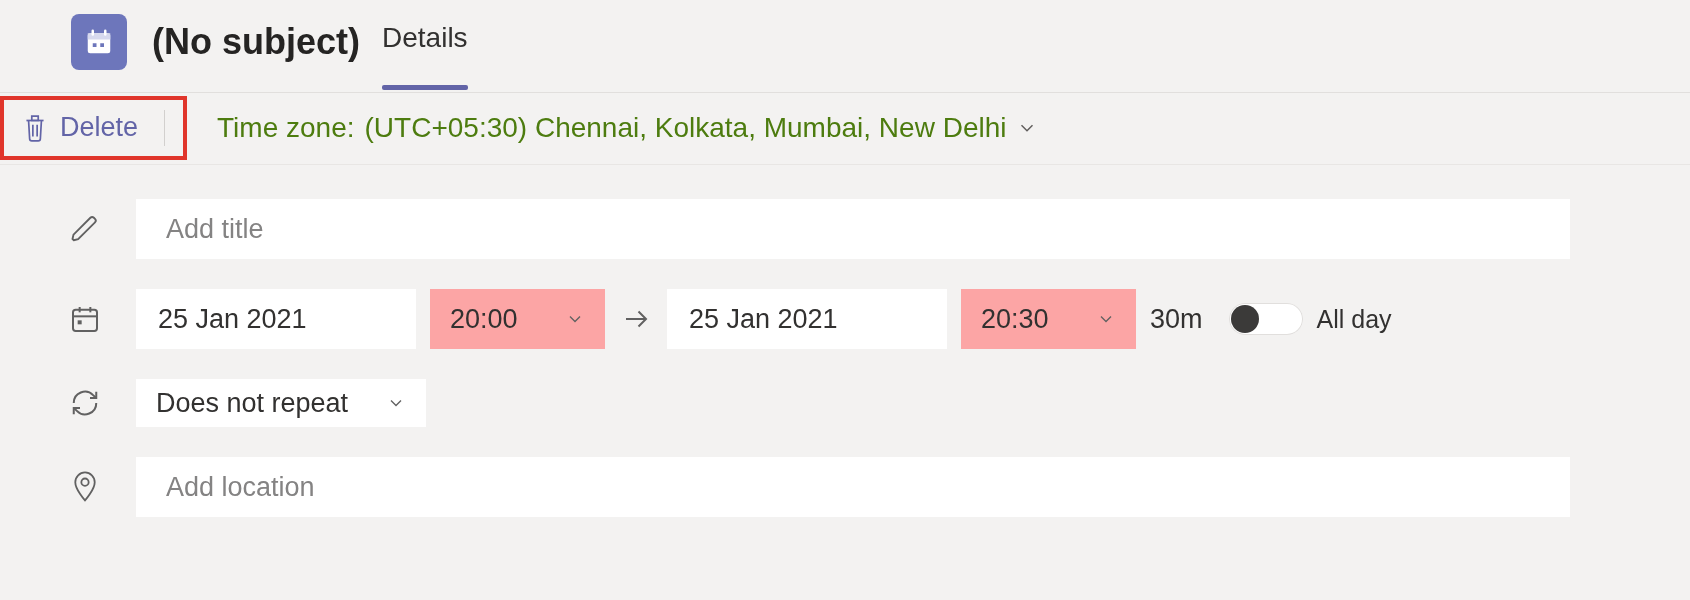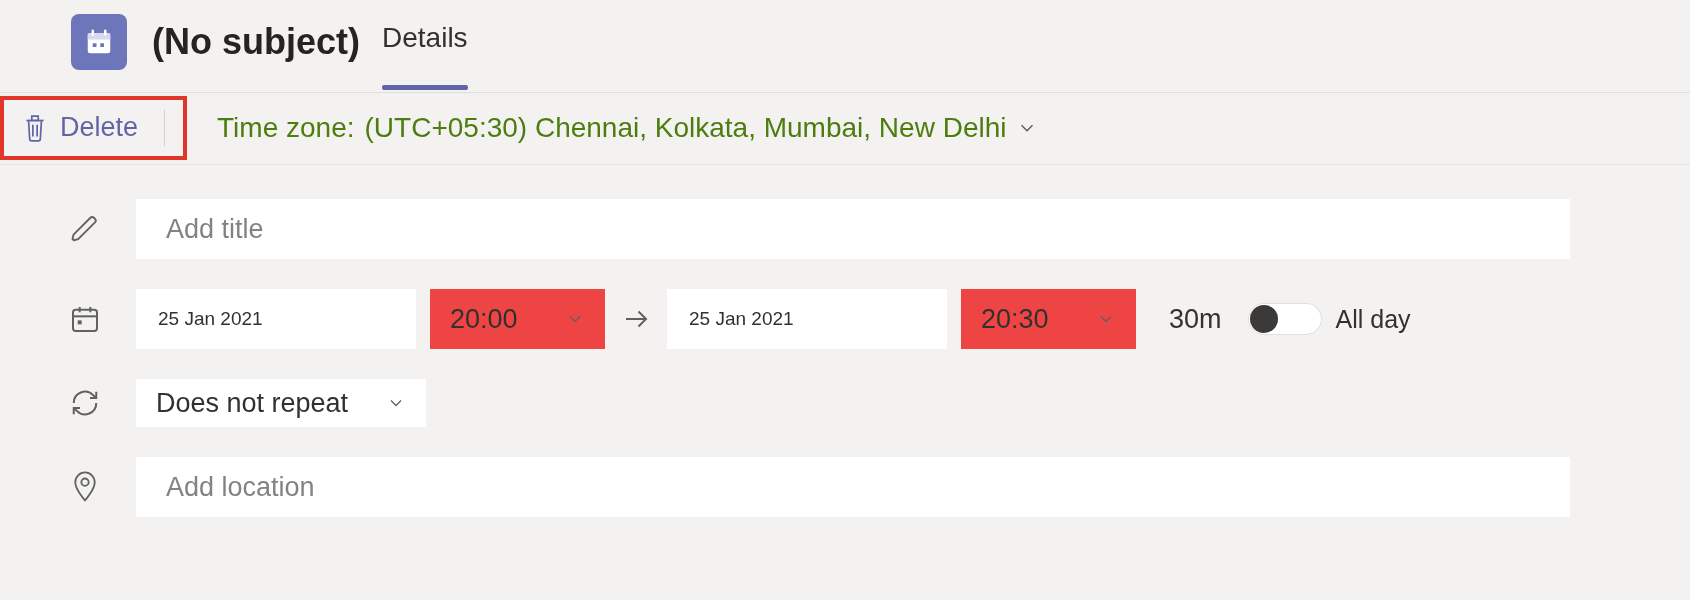--- a/index.html
+++ b/index.html
@@ -115,45 +115,45 @@
     font-size: 27px;
     padding: 0 30px;
     color: #323130;
     outline: none;
   }
   .field-lg::placeholder { color: #848383; }
   .date-field {
     background: #fff;
     width: 280px;
     height: 60px;
-    font-size: 19px;
+    font-size: 27px;
     padding: 0 22px;
     display: flex;
     align-items: center;
     color: #323130;
   }
   .time-field {
-    background: #ef4444;
+    background: #fca5a5;
     width: 175px;
     height: 60px;
     font-size: 27px;
     padding: 0 20px;
     display: flex;
     align-items: center;
     justify-content: space-between;
     color: #323130;
   }
   .arrow-to {
     color: #616161;
     padding: 0 2px;
   }
   .duration {
     font-size: 27px;
     color: #323130;
-    margin-left: 19px;
+    margin-left: 0;
   }
   .toggle {
     width: 74px;
     height: 32px;
     background: #fff;
     border-radius: 16px;
     position: relative;
     margin-left: 12px;
     cursor: pointer;
     box-shadow: 0 0 0 1px #e1dfdd inset;

